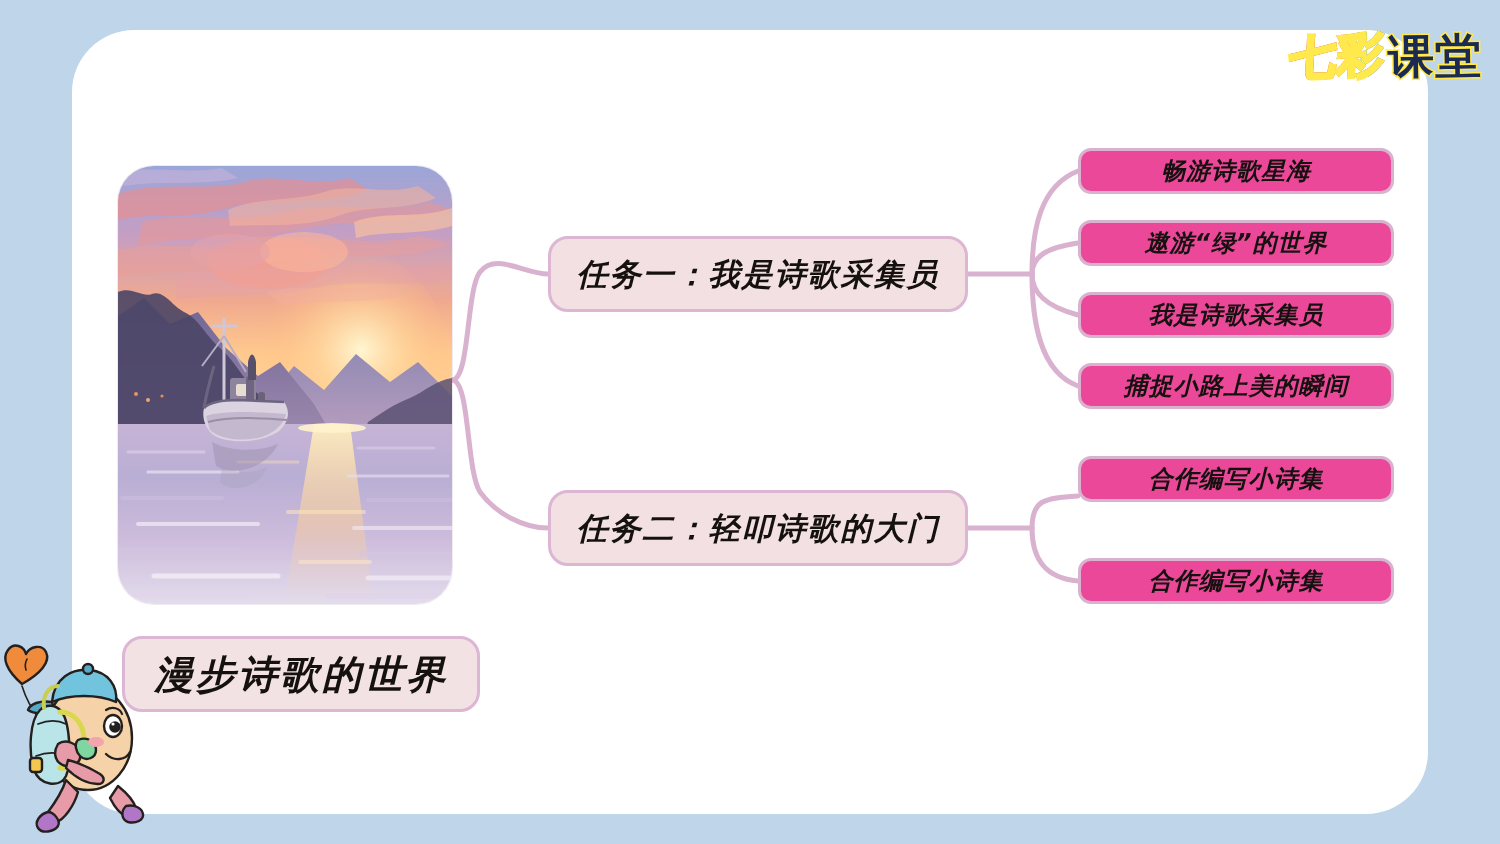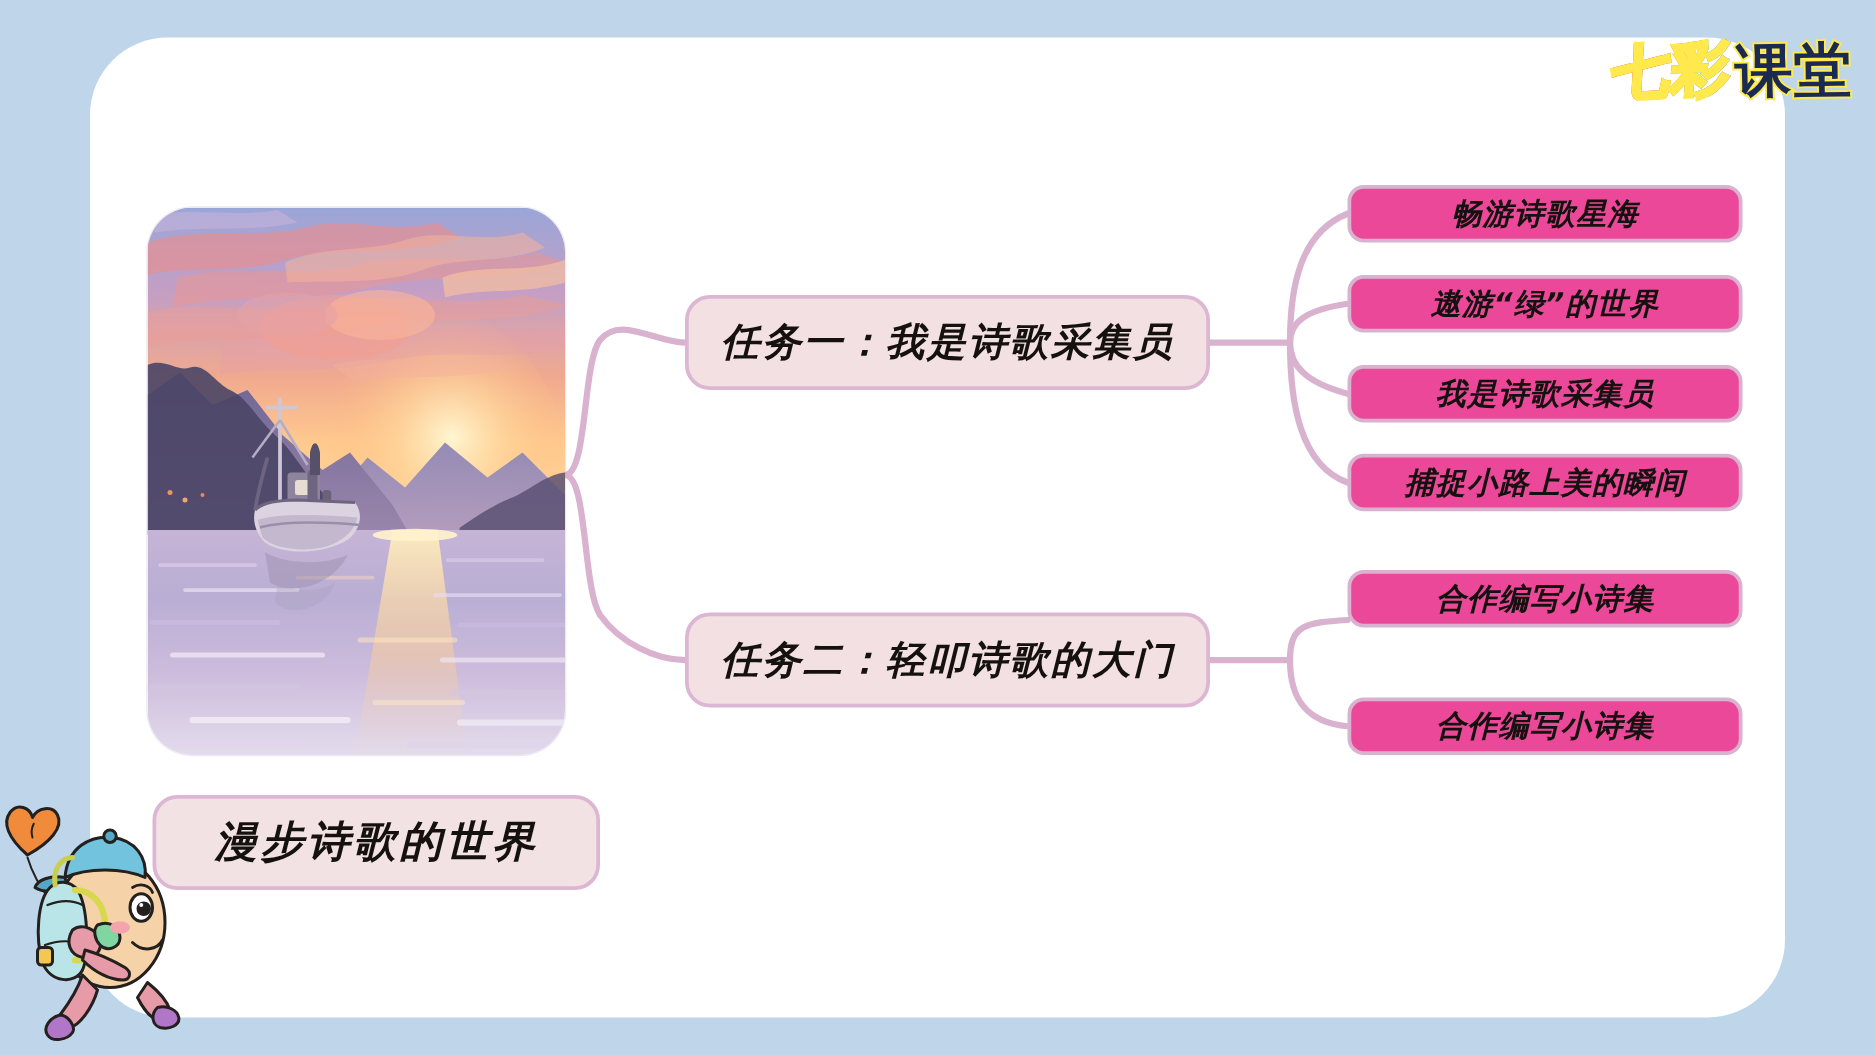--- a/index.html
+++ b/index.html
@@ -106,21 +106,21 @@
   }
 
   .node.root {
     left: 122px; top: 636px;
     width: 358px; height: 76px;
     background: #f3e2e4;
     border: 3px solid #dcb6d2;
     border-radius: 20px;
   }
   .node.root .label {
-    font-size: 34px;
+    font-size: 39px;
     font-weight: bold;
     font-style: italic;
     letter-spacing: 3px;
   }
 
   .node.task {
     width: 420px; height: 76px;
     background: #f2e0e2;
     border: 3px solid #dcb6d2;
     border-radius: 20px;

